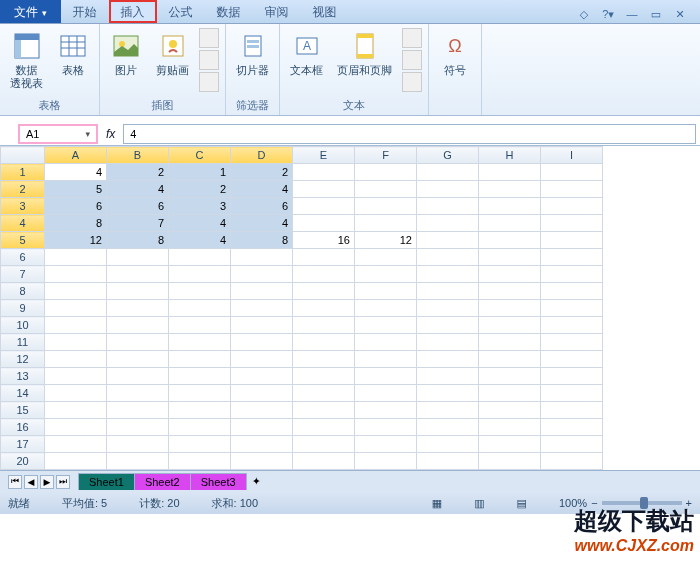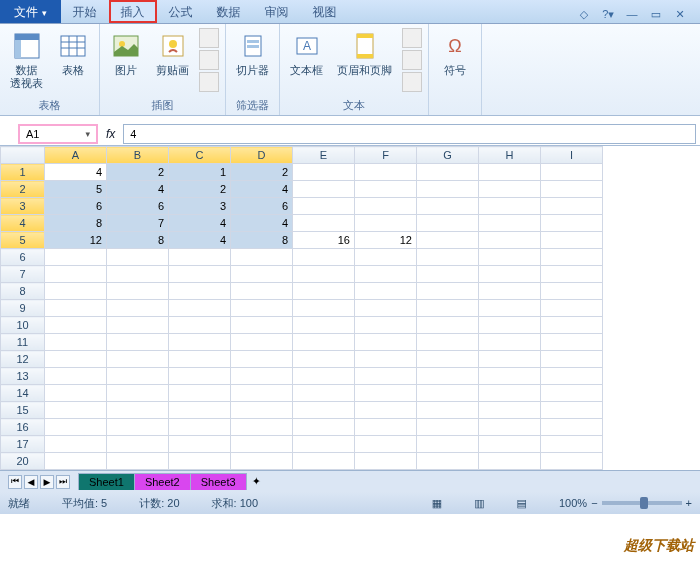--- a/index.html
+++ b/index.html
@@ -40,21 +40,21 @@
 .nav-arrows{display:flex;gap:2px;margin-right:8px}
 .nav-arrows span{width:14px;height:14px;display:inline-flex;align-items:center;justify-content:center;border:1px solid #9db4d0;background:#f2f6fb;font-size:9px}
 .stab{padding:2px 10px;background:#0f766e;border:1px solid #9db4d0;border-bottom:none;border-radius:0 0 0 0;margin-right:-1px}
 .stab.inactive{background:#d946ef}
 .status{display:flex;align-items:center;height:22px;background:linear-gradient(#dbe6f4,#c6d7ec);font-size:11px;padding:0 8px;color:#2a4a6a;gap:32px}
 .status .spacer{flex:1}
 .zoom{display:flex;align-items:center;gap:4px}
 .zoom-slider{width:80px;height:4px;background:#9db4d0;position:relative}
 .zoom-slider:before{content:"";position:absolute;left:38px;top:-4px;width:8px;height:12px;background:#5a7aa5;border-radius:2px}
 .watermark{position:absolute;right:6px;bottom:24px;text-align:right;pointer-events:none}
-.watermark .t1{color:#a16207;font-size:14px;font-weight:bold;font-style:italic;text-shadow:1px 1px 0 #fff}
+.watermark .t1{color:#0f172a;font-size:24px;font-weight:bold;text-shadow:1px 1px 0 #fff}
 .watermark .t2{color:#d04000;font-size:16px;font-weight:bold;font-style:italic;text-shadow:1px 1px 0 #fff}
 svg{display:block}
 </style>
 </head>
 <body>
 
 <div class="titlebar-icons">
   <span>◇</span>
   <span>?▾</span>
   <span>—</span>
@@ -462,13 +462,14 @@
   <div class="zoom">
     <span>100%</span>
     <span>−</span>
     <div class="zoom-slider"></div>
     <span>+</span>
   </div>
 </div>
 
 <div class="watermark">
   <div class="t1">超级下载站</div>
+  <div class="t2">www.CJXZ.com</div>
 </div>
 
 </body></html>

